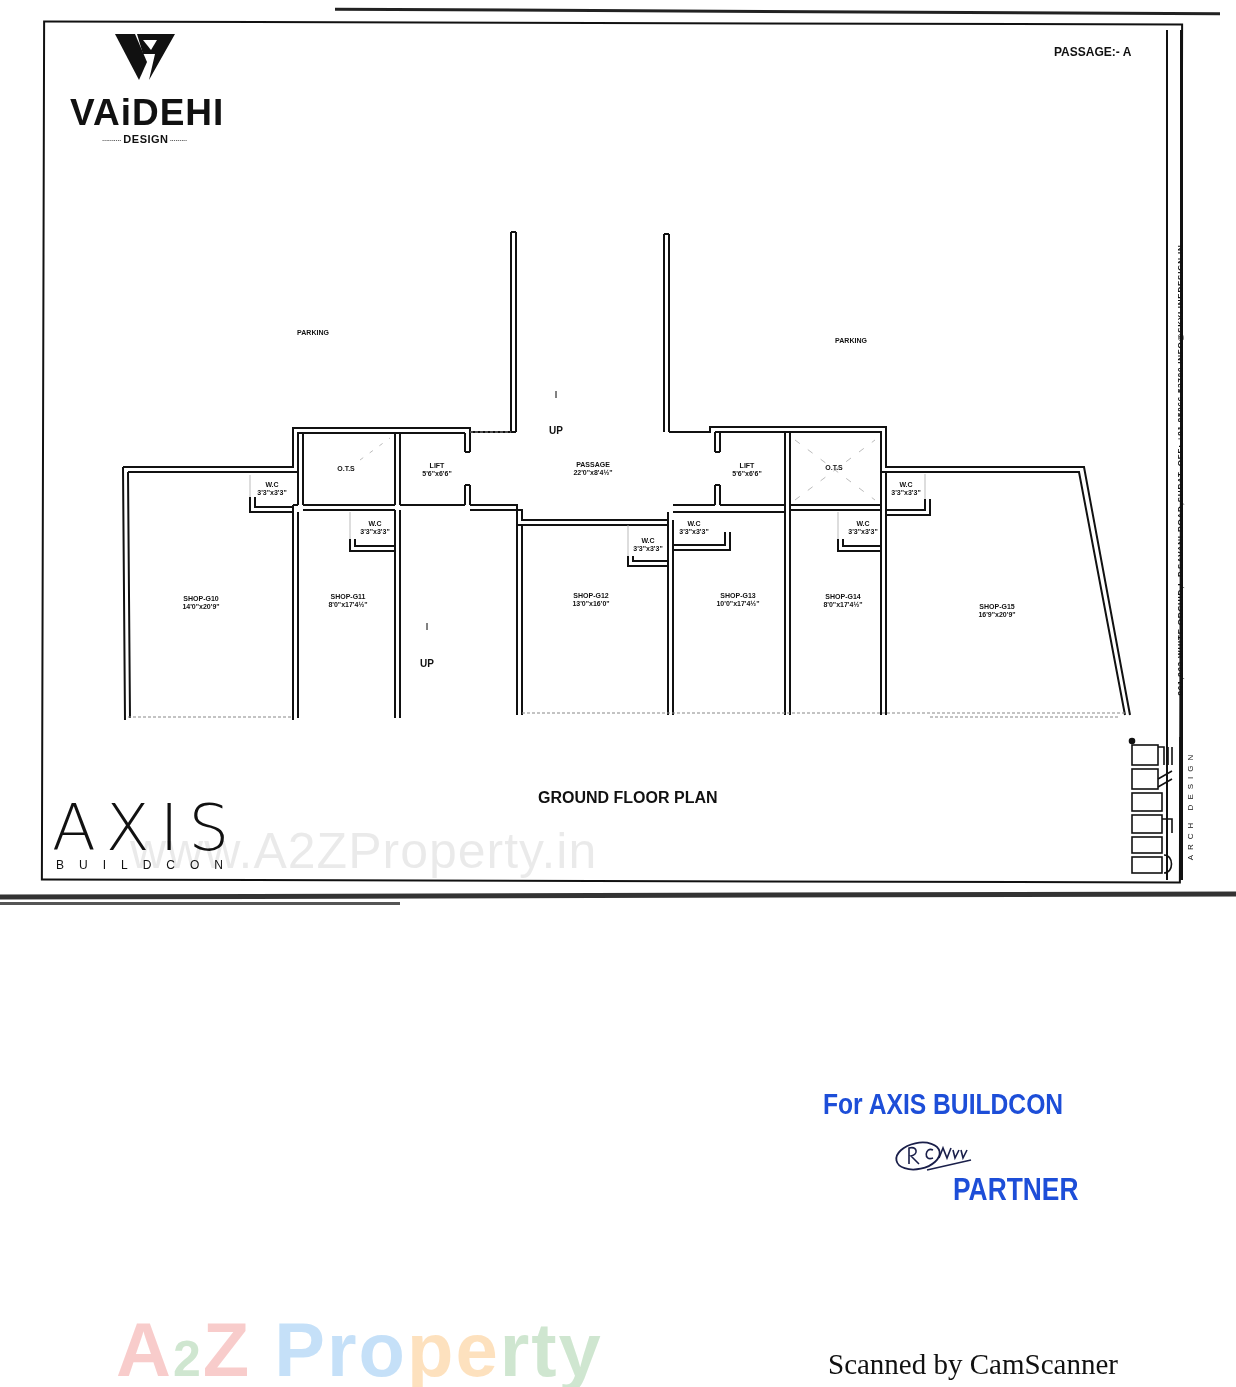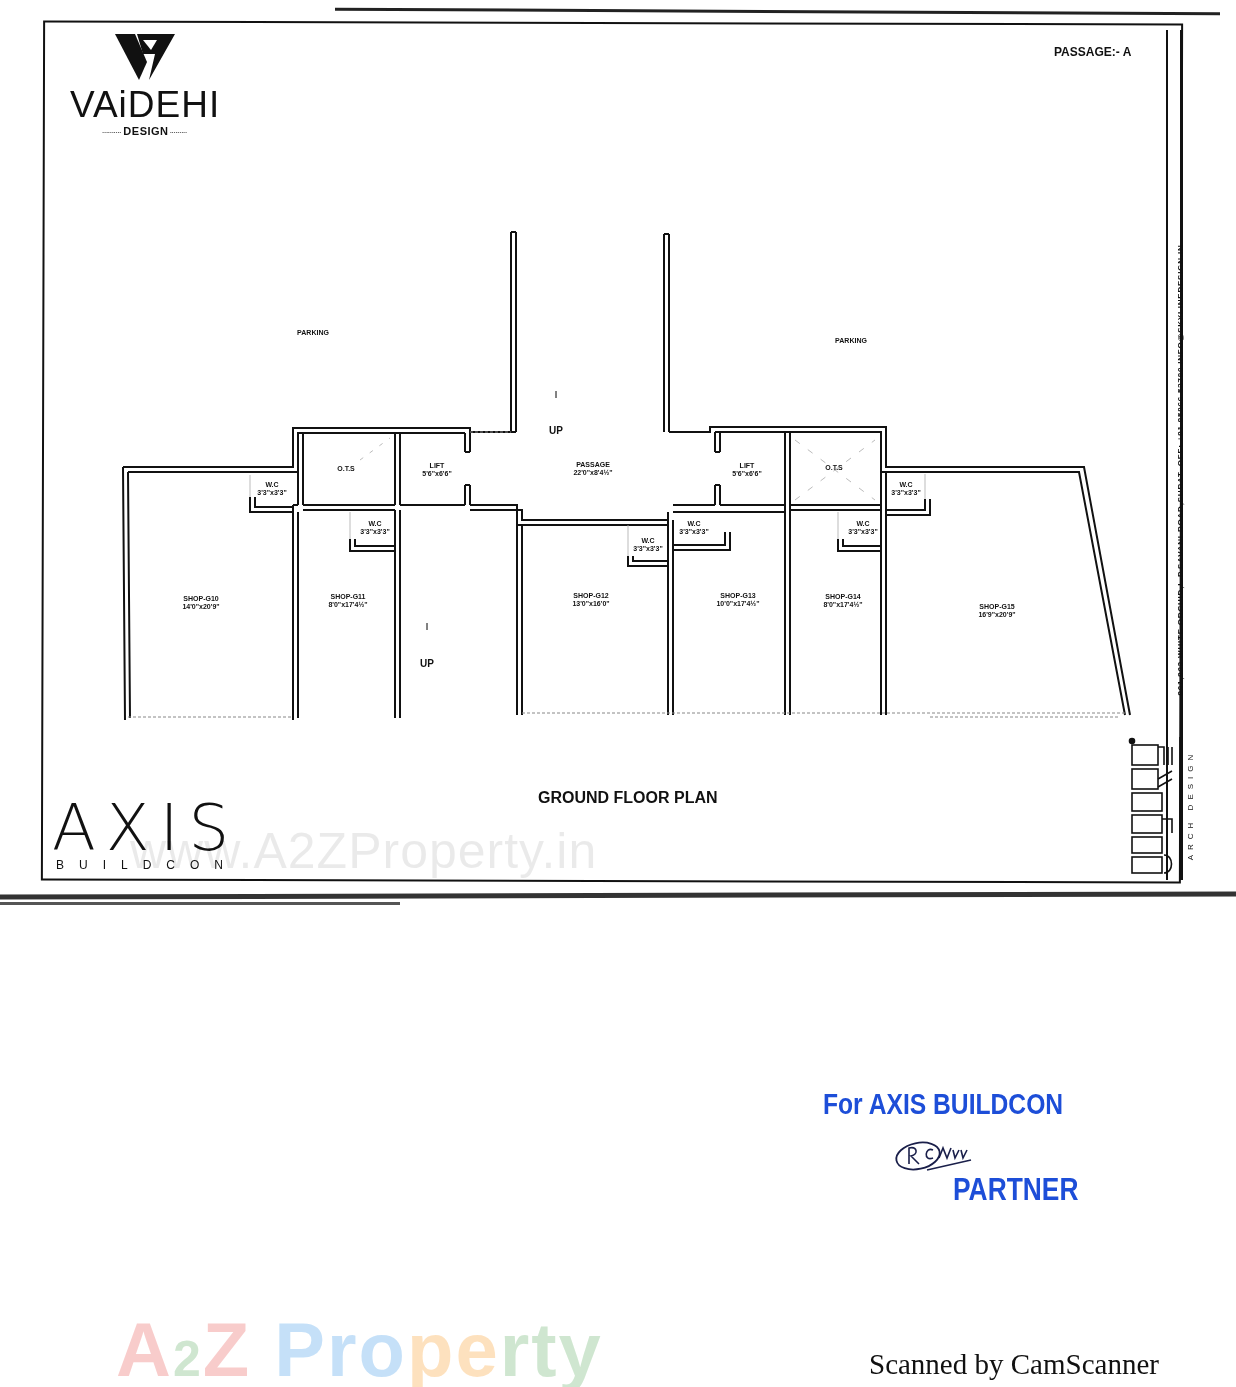--- a/index.html
+++ b/index.html
@@ -3,21 +3,21 @@
 <meta charset="utf-8">
 <style>
   html, body { margin:0; padding:0; background:#ffffff; }
   body { width:1236px; height:1387px; position:relative; overflow:hidden; font-family:"Liberation Sans", sans-serif; color:#111; }
   .scan-line { position:absolute; background:#222; }
   .sheet { position:absolute; left:42px; top:22px; width:1140px; height:860px; border:2px solid #111; box-sizing:border-box; transform:rotate(0.15deg); }
   .inner-right { position:absolute; left:1166px; top:30px; width:2px; height:850px; background:#111; }
   .outer-right { position:absolute; left:1180px; top:30px; width:3px; height:850px; background:#111; }
   .logo { position:absolute; left:70px; top:32px; width:150px; text-align:center; }
   .logo-mark { display:block; margin:0 auto; }
-  .logo-name { font-size:37px; letter-spacing:1px; font-weight:400; line-height:1; margin-top:4px; color:#111; }
+  .logo-name { font-size:37px; letter-spacing:1px; font-weight:700; line-height:1; margin-top:12px; color:#111; }
   .logo-sub { font-size:11px; font-weight:700; letter-spacing:0.5px; margin-top:2px; }
   .logo-sub .dots { font-size:4px; color:#555; vertical-align:middle; }
   .building { position:absolute; left:1054px; top:45px; font-size:12px; font-weight:700; }
   .plan { position:absolute; left:0; top:0; }
   .lbl { position:absolute; font-size:7px; font-weight:700; text-align:center; line-height:1.15; white-space:nowrap; transform:translateX(-50%); }
   .up { position:absolute; font-size:10px; font-weight:700; transform:translateX(-50%); }
   .arrow { position:absolute; font-size:9px; font-weight:700; transform:translateX(-50%); }
   .title { position:absolute; left:538px; top:789px; font-size:16px; font-weight:700; }
   .axis { position:absolute; left:52px; top:796px; }
   .axis-name { font-size:64px; font-weight:300; letter-spacing:10px; line-height:1; font-family:"DejaVu Sans", sans-serif; }
@@ -26,21 +26,21 @@
   .address { position:absolute; left:1172px; top:200px; width:16px; height:540px; }
   .address span { position:absolute; left:50%; top:50%; transform:translate(-50%,-50%) rotate(-90deg); white-space:nowrap; font-size:8px; font-weight:700; letter-spacing:0.8px; }
   .sky { position:absolute; left:1128px; top:735px; width:56px; height:140px; }
   .sky-arch { position:absolute; left:1184px; top:740px; width:12px; height:130px; }
   .sky-arch span { position:absolute; left:50%; top:50%; transform:translate(-50%,-50%) rotate(-90deg); white-space:nowrap; font-size:8px; letter-spacing:5px; }
   .stamp { position:absolute; left:823px; top:1088px; color:#1d4ed8; }
   .stamp-line1 { font-size:29px; font-weight:700; transform:scaleX(0.85); transform-origin:left; white-space:nowrap; }
   .stamp-sign { position:absolute; left:70px; top:50px; }
   .stamp-partner { position:absolute; left:130px; top:84px; font-size:31px; font-weight:700; transform:scaleX(0.85); transform-origin:left; }
   .a2z { position:absolute; left:116px; top:1306px; font-size:76px; font-weight:700; letter-spacing:2px; opacity:0.25; white-space:nowrap; }
-  .cam { position:absolute; left:869px; top:1348px; font-family:"Liberation Serif", serif; font-size:29px; color:#111; }
+  .cam { position:absolute; left:828px; top:1348px; font-family:"Liberation Serif", serif; font-size:29px; color:#111; }
 </style>
 </head>
 <body>
 
 <div class="scan-line" style="left:335px;top:10px;width:885px;height:3px;transform:rotate(0.3deg);"></div>
 <div class="scan-line" style="left:0;top:893px;width:1236px;height:5px;transform:rotate(-0.15deg);background:#333;"></div>
 <div class="scan-line" style="left:0;top:902px;width:400px;height:3px;background:#555;"></div>
 
 <div class="sheet"></div>
 <div class="inner-right"></div>

